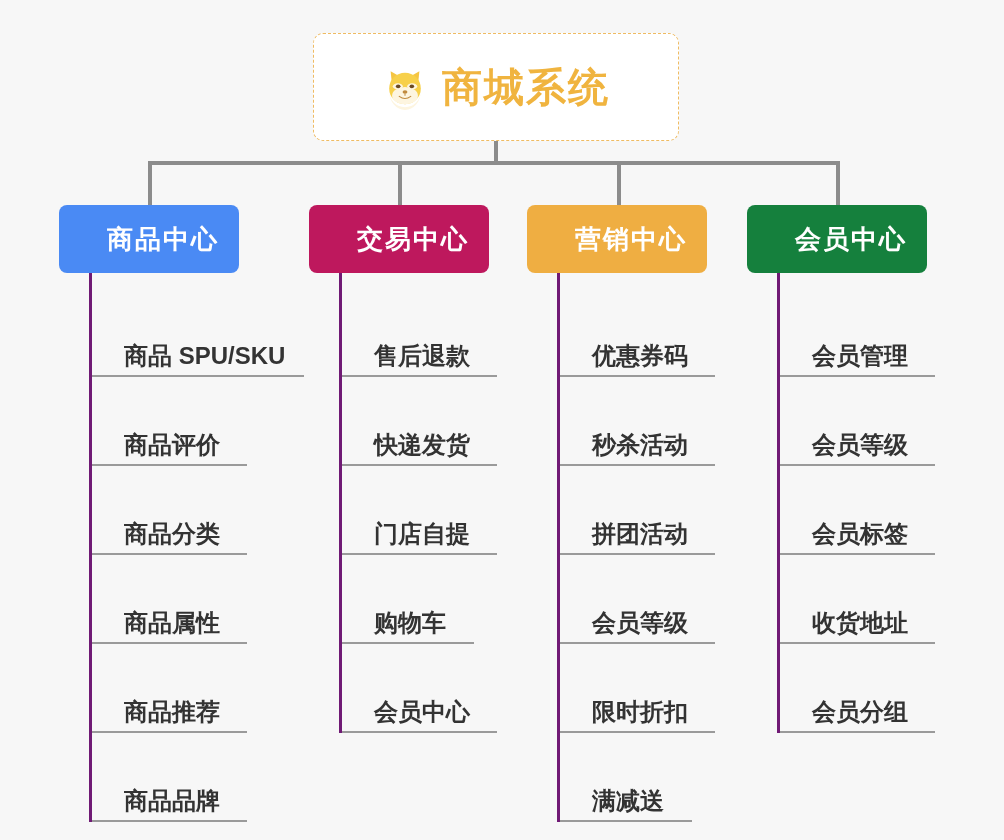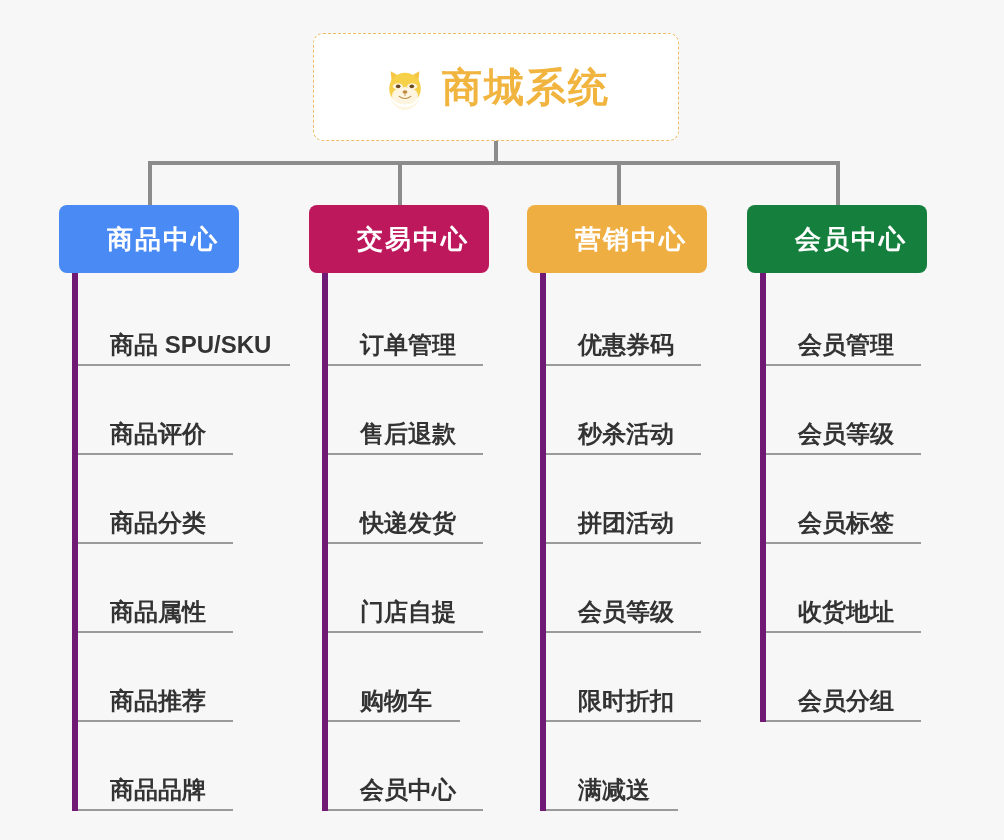--- a/index.html
+++ b/index.html
@@ -83,23 +83,23 @@
     font-size: 26px;
     letter-spacing: 2px;
     box-sizing: border-box;
     padding-left: 28px;
   }
 
   
   .leaf-list {
     position: relative;
     margin-top: 0;
-    padding-top: 4px;
-    margin-left: 13px;
-    border-left: 6px solid #701a75;
+    padding-top: 15px;
+    margin-left: 30px;
+    border-left: 3px solid #701a75;
   }
   .leaf-item {
     position: relative;
     height: 89px;
     box-sizing: border-box;
     display: flex;
     align-items: flex-end;
     padding-left: 32px;
   }
   .leaf-rule {
@@ -189,24 +189,20 @@
       </div>
     </div>
   </div>
 
   <div class="column col-1">
     <div class="cat-header" style="background: #be185d;">
       <span>交易中心</span>
     </div>
     <div class="leaf-list">
       <div class="leaf-item">
-        <span class="leaf-label">订单管理</span>
-        <span class="leaf-rule" style="width:155px;"></span>
-      </div>
-      <div class="leaf-item">
         <span class="leaf-label">售后退款</span>
         <span class="leaf-rule" style="width:155px;"></span>
       </div>
       <div class="leaf-item">
         <span class="leaf-label">快递发货</span>
         <span class="leaf-rule" style="width:155px;"></span>
       </div>
       <div class="leaf-item">
         <span class="leaf-label">门店自提</span>
         <span class="leaf-rule" style="width:155px;"></span>

